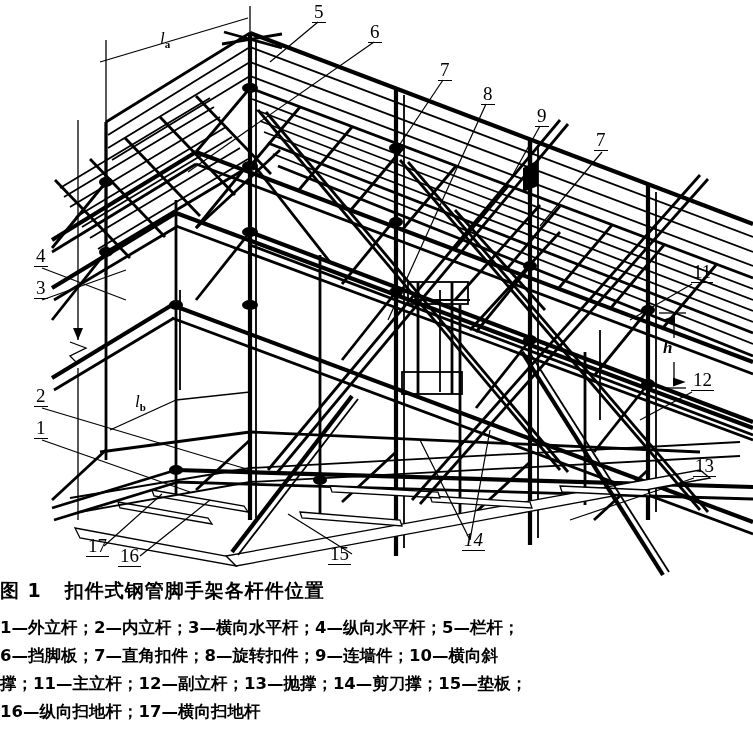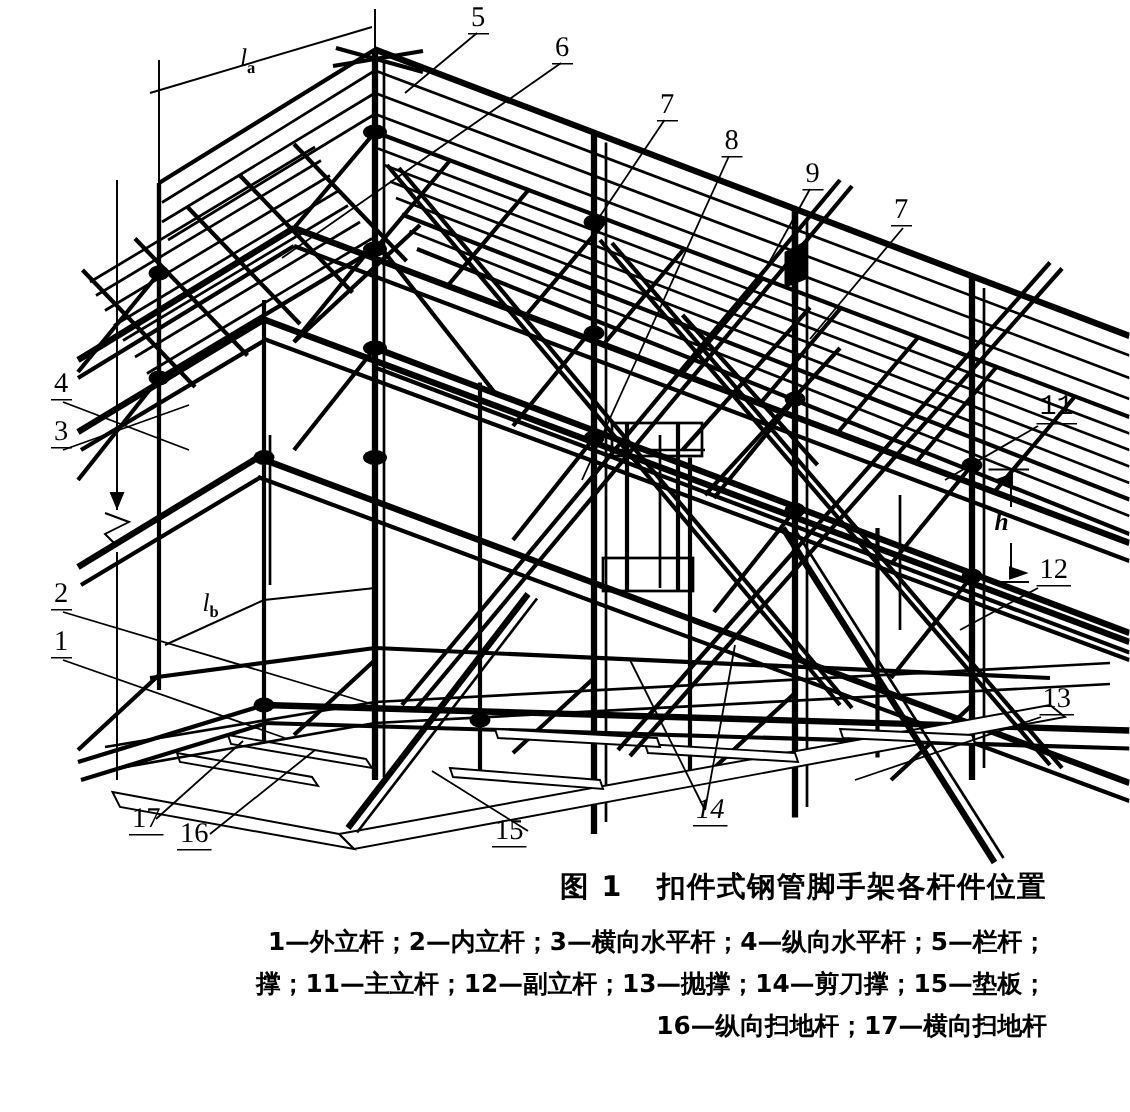--- a/index.html
+++ b/index.html
@@ -9,21 +9,21 @@
     color:#000;
     position:relative;
     overflow:hidden;
   }
   #figure-wrap{position:absolute;left:0;top:0;width:753px;height:580px;}
   svg{display:block;}
 
   .caption-block{
     position:absolute;
     left:0;top:578px;width:698px;
-    text-align:right;
+    text-align:left;
   }
   .fig-title{
     font-family:"DejaVu Sans", sans-serif;
     font-weight:bold;
     font-size:19px;
     letter-spacing:1px;
     margin:0 0 10px 0;
     white-space:pre;
   }
   .legend-line{
@@ -355,35 +355,36 @@
       <path class="lead" d="M42,300 L126,270"></path>
     </g>
   </svg>
 
   <span class="lbl" style="left:312px;top:2px;">5</span>
   <span class="lbl" style="left:368px;top:22px;">6</span>
   <span class="lbl" style="left:438px;top:60px;">7</span>
   <span class="lbl" style="left:481px;top:84px;">8</span>
   <span class="lbl" style="left:535px;top:106px;">9</span>
   <span class="lbl" style="left:594px;top:130px;">7</span>
-  <span class="lbl" style="left:691px;top:262px;font-family:Liberation Mono, monospace;">11</span>
+  <span class="lbl" style="left:691px;top:262px;">11</span>
   <span class="lbl" style="left:691px;top:370px;">12</span>
   <span class="lbl" style="left:693px;top:456px;">13</span>
   <span class="lbl" style="left:462px;top:530px;font-style:italic;">14</span>
   <span class="lbl" style="left:328px;top:544px;">15</span>
   <span class="lbl" style="left:118px;top:546px;">16</span>
   <span class="lbl" style="left:86px;top:536px;">17</span>
   <span class="lbl" style="left:34px;top:386px;">2</span>
   <span class="lbl" style="left:34px;top:418px;">1</span>
   <span class="lbl" style="left:34px;top:246px;">4</span>
   <span class="lbl" style="left:34px;top:278px;">3</span>
 
   <span class="dimlbl" style="left:160px;top:30px;"><span>l</span><sub>a</sub></span>
   <span class="dimlbl" style="left:135px;top:393px;"><span>l</span><sub>b</sub></span>
   <span class="dimlbl plain" style="left:663px;top:339px;">h</span>
 </div>
 
 <div class="caption-block">
   <div class="fig-title">图 1   扣件式钢管脚手架各杆件位置</div>
   <div class="legend-line">1—外立杆；2—内立杆；3—横向水平杆；4—纵向水平杆；5—栏杆；</div>
+  <div class="legend-line">6—挡脚板；7—直角扣件；8—旋转扣件；9—连墙件；10—横向斜</div>
   <div class="legend-line">撑；11—主立杆；12—副立杆；13—抛撑；14—剪刀撑；15—垫板；</div>
   <div class="legend-line">16—纵向扫地杆；17—横向扫地杆</div>
 </div>
 
 </body></html>

